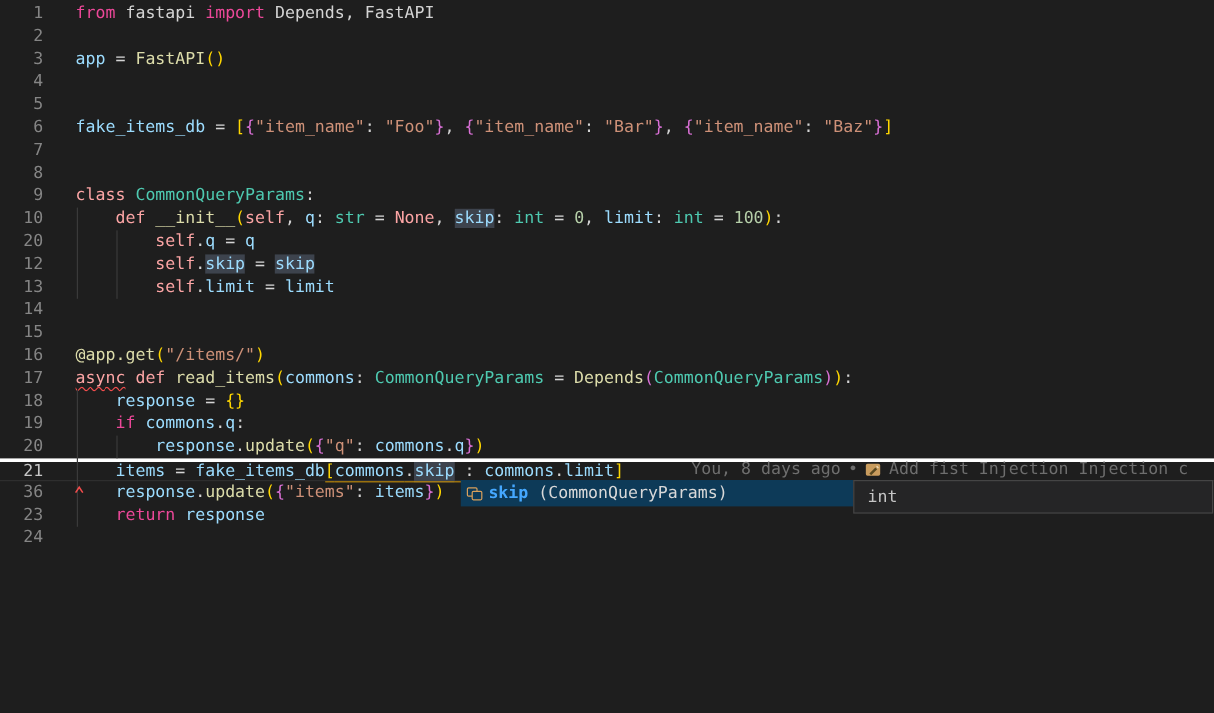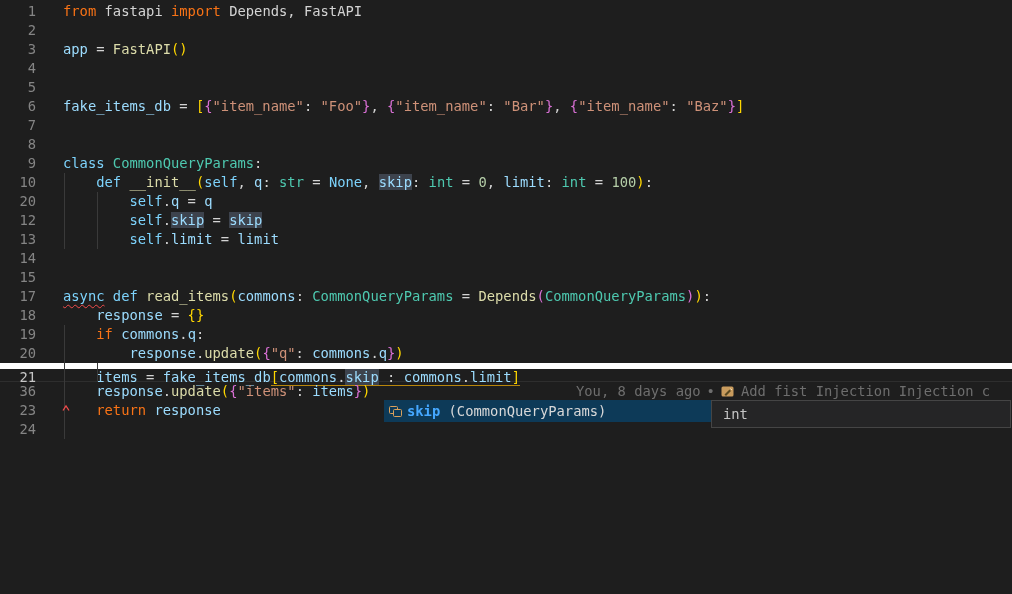--- a/index.html
+++ b/index.html
@@ -5,28 +5,28 @@
   html,body{margin:0;padding:0;}
   body{
     width:1012px;height:594px;overflow:hidden;position:relative;
     background:#1e1e1e;
     font-family:"DejaVu Sans Mono","Liberation Mono",monospace;
     font-size:13.8px;
   }
   #editor{position:absolute;inset:0;}
   #code-area{padding-top:2px;position:relative;}
   .line{display:flex;height:19px;line-height:19px;white-space:pre;box-sizing:border-box;}
-  .line.active{border-top:6px solid #ffffff;border-bottom:1px solid #2e2e2e;line-height:17px;}
+  .line.active{border-top:3px solid #ffffff;border-bottom:1px solid #2e2e2e;line-height:17px;}
   .ln{width:36px;flex:0 0 36px;text-align:right;color:#858585;user-select:none;}
   .line.active .ln{color:#c6c6c6;}
   .lc{padding-left:27px;color:#d4d4d4;}
   
   .p{color:#d4d4d4;}
-  .kp{color:#f97316;}
-  .kb{color:#7dd3fc;}
+  .kp{color:#ec4899;}
+  .kb{color:#fca5a5;}
   .ty{color:#4ec9b0;}
   .fn{color:#dcdcaa;}
   .v{color:#9cdcfe;}
   .s{color:#ce9178;}
   .n{color:#b5cea8;}
   .b1{color:#ffd700;}
   .b2{color:#da70d6;}
   .hl{background:#3d434d;}
   .wavy{text-decoration:underline;text-decoration-style:wavy;text-decoration-color:#f14c4c;text-decoration-thickness:1px;text-underline-offset:3px;}
   .ug{border-bottom:1px solid #b8860b;}
@@ -63,20 +63,21 @@
       <div class="line"><span class="ln">6</span><span class="lc"><span class="v">fake_items_db</span><span class="p"> = </span><span class="b1">[</span><span class="b2">{</span><span class="s">"item_name"</span><span class="p">: </span><span class="s">"Foo"</span><span class="b2">}</span><span class="p">, </span><span class="b2">{</span><span class="s">"item_name"</span><span class="p">: </span><span class="s">"Bar"</span><span class="b2">}</span><span class="p">, </span><span class="b2">{</span><span class="s">"item_name"</span><span class="p">: </span><span class="s">"Baz"</span><span class="b2">}</span><span class="b1">]</span></span></div>
       <div class="line"><span class="ln">7</span><span class="lc"></span></div>
       <div class="line"><span class="ln">8</span><span class="lc"></span></div>
       <div class="line"><span class="ln">9</span><span class="lc"><span class="kb">class</span><span class="p"> </span><span class="ty">CommonQueryParams</span><span class="p">:</span></span></div>
       <div class="line"><span class="ln">10</span><span class="lc"><span class="p">    </span><span class="kb">def</span><span class="p"> </span><span class="fn">__init__</span><span class="b1">(</span><span class="kb">self</span><span class="p">, </span><span class="v">q</span><span class="p">: </span><span class="ty">str</span><span class="p"> = </span><span class="kb">None</span><span class="p">, </span><span class="v hl">skip</span><span class="p">: </span><span class="ty">int</span><span class="p"> = </span><span class="n">0</span><span class="p">, </span><span class="v">limit</span><span class="p">: </span><span class="ty">int</span><span class="p"> = </span><span class="n">100</span><span class="b1">)</span><span class="p">:</span></span></div>
       <div class="line"><span class="ln">20</span><span class="lc"><span class="p">        </span><span class="kb">self</span><span class="p">.</span><span class="v">q</span><span class="p"> = </span><span class="v">q</span></span></div>
       <div class="line"><span class="ln">12</span><span class="lc"><span class="p">        </span><span class="kb">self</span><span class="p">.</span><span class="v hl">skip</span><span class="p"> = </span><span class="v hl">skip</span></span></div>
       <div class="line"><span class="ln">13</span><span class="lc"><span class="p">        </span><span class="kb">self</span><span class="p">.</span><span class="v">limit</span><span class="p"> = </span><span class="v">limit</span></span></div>
       <div class="line"><span class="ln">14</span><span class="lc"></span></div>
       <div class="line"><span class="ln">15</span><span class="lc"></span></div>
+      <div class="line"><span class="ln">16</span><span class="lc"><span class="fn">@app.get</span><span class="b1">(</span><span class="s">"/items/"</span><span class="b1">)</span></span></div>
       <div class="line"><span class="ln">17</span><span class="lc"><span class="kb wavy">async</span><span class="p"> </span><span class="kb">def</span><span class="p"> </span><span class="fn">read_items</span><span class="b1">(</span><span class="v">commons</span><span class="p">: </span><span class="ty">CommonQueryParams</span><span class="p"> = </span><span class="fn">Depends</span><span class="b2">(</span><span class="ty">CommonQueryParams</span><span class="b2">)</span><span class="b1">)</span><span class="p">:</span></span></div>
       <div class="line"><span class="ln">18</span><span class="lc"><span class="p">    </span><span class="v">response</span><span class="p"> = </span><span class="b1">{}</span></span></div>
       <div class="line"><span class="ln">19</span><span class="lc"><span class="p">    </span><span class="kp">if</span><span class="p"> </span><span class="v">commons</span><span class="p">.</span><span class="v">q</span><span class="p">:</span></span></div>
       <div class="line"><span class="ln">20</span><span class="lc"><span class="p">        </span><span class="v">response</span><span class="p">.</span><span class="fn">update</span><span class="b1">(</span><span class="b2">{</span><span class="s">"q"</span><span class="p">: </span><span class="v">commons</span><span class="p">.</span><span class="v">q</span><span class="b2">}</span><span class="b1">)</span></span></div>
       <div class="line active"><span class="ln">21</span><span class="lc"><span class="p">    </span><span class="v">items</span><span class="p"> = </span><span class="v">fake_items_db</span><span class="b1 ug">[</span><span class="v ug">commons</span><span class="p ug">.</span><span class="v hl ug">skip</span><span class="p ug"> : </span><span class="v ug">commons</span><span class="p ug">.</span><span class="v ug">limit</span><span class="b1 ug">]</span></span></div>
       <div class="line"><span class="ln">36</span><span class="lc"><span class="p">    </span><span class="v">response</span><span class="p">.</span><span class="fn">update</span><span class="b1">(</span><span class="b2">{</span><span class="s">"items"</span><span class="p">: </span><span class="v">items</span><span class="b2">}</span><span class="b1">)</span></span></div>
       <div class="line"><span class="ln">23</span><span class="lc"><span class="p">    </span><span class="kp">return</span><span class="p"> </span><span class="v">response</span></span></div>
       <div class="line"><span class="ln">24</span><span class="lc"></span></div>
     </div>
 

